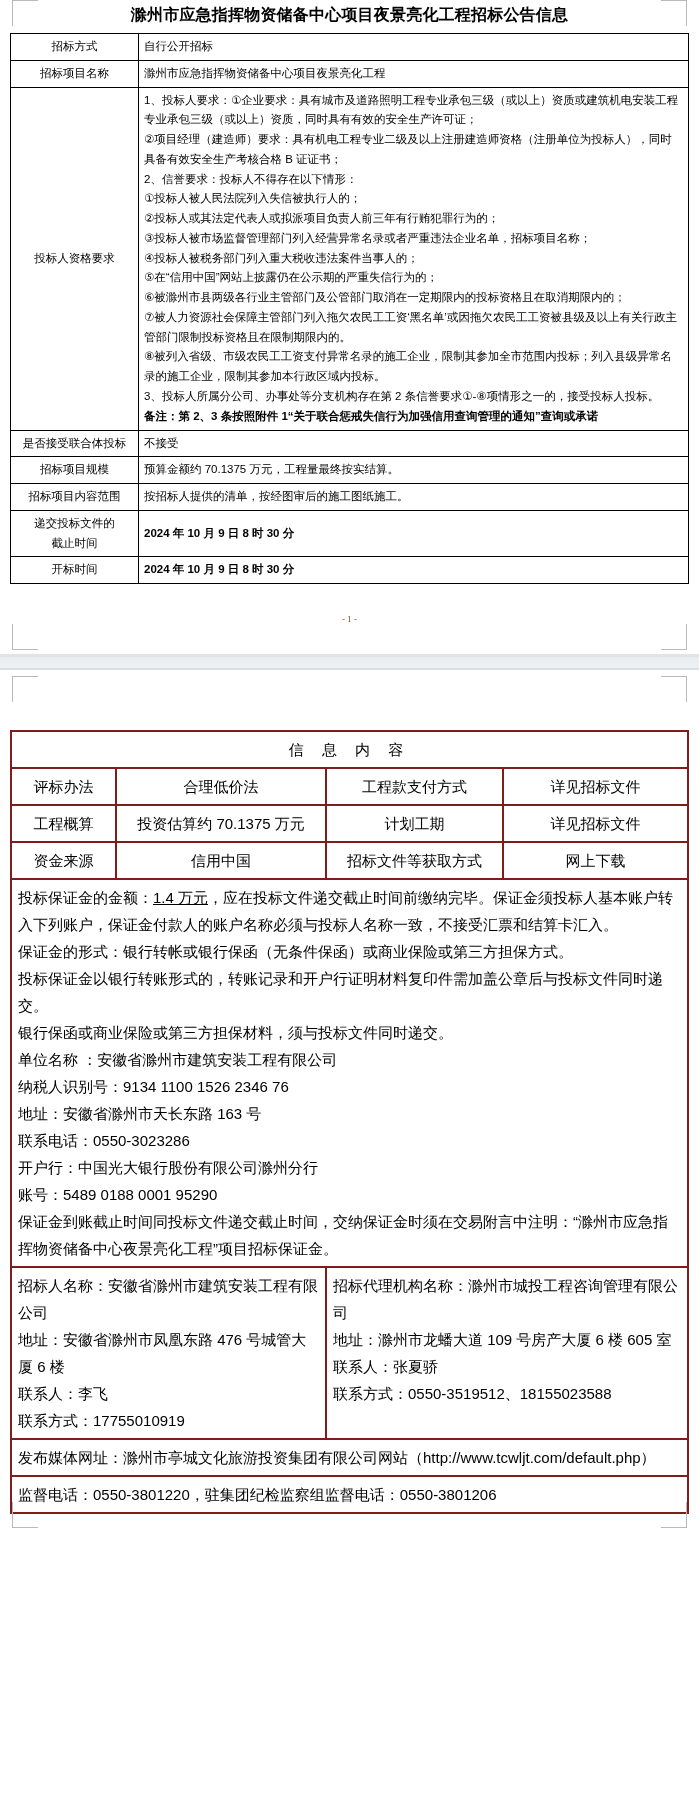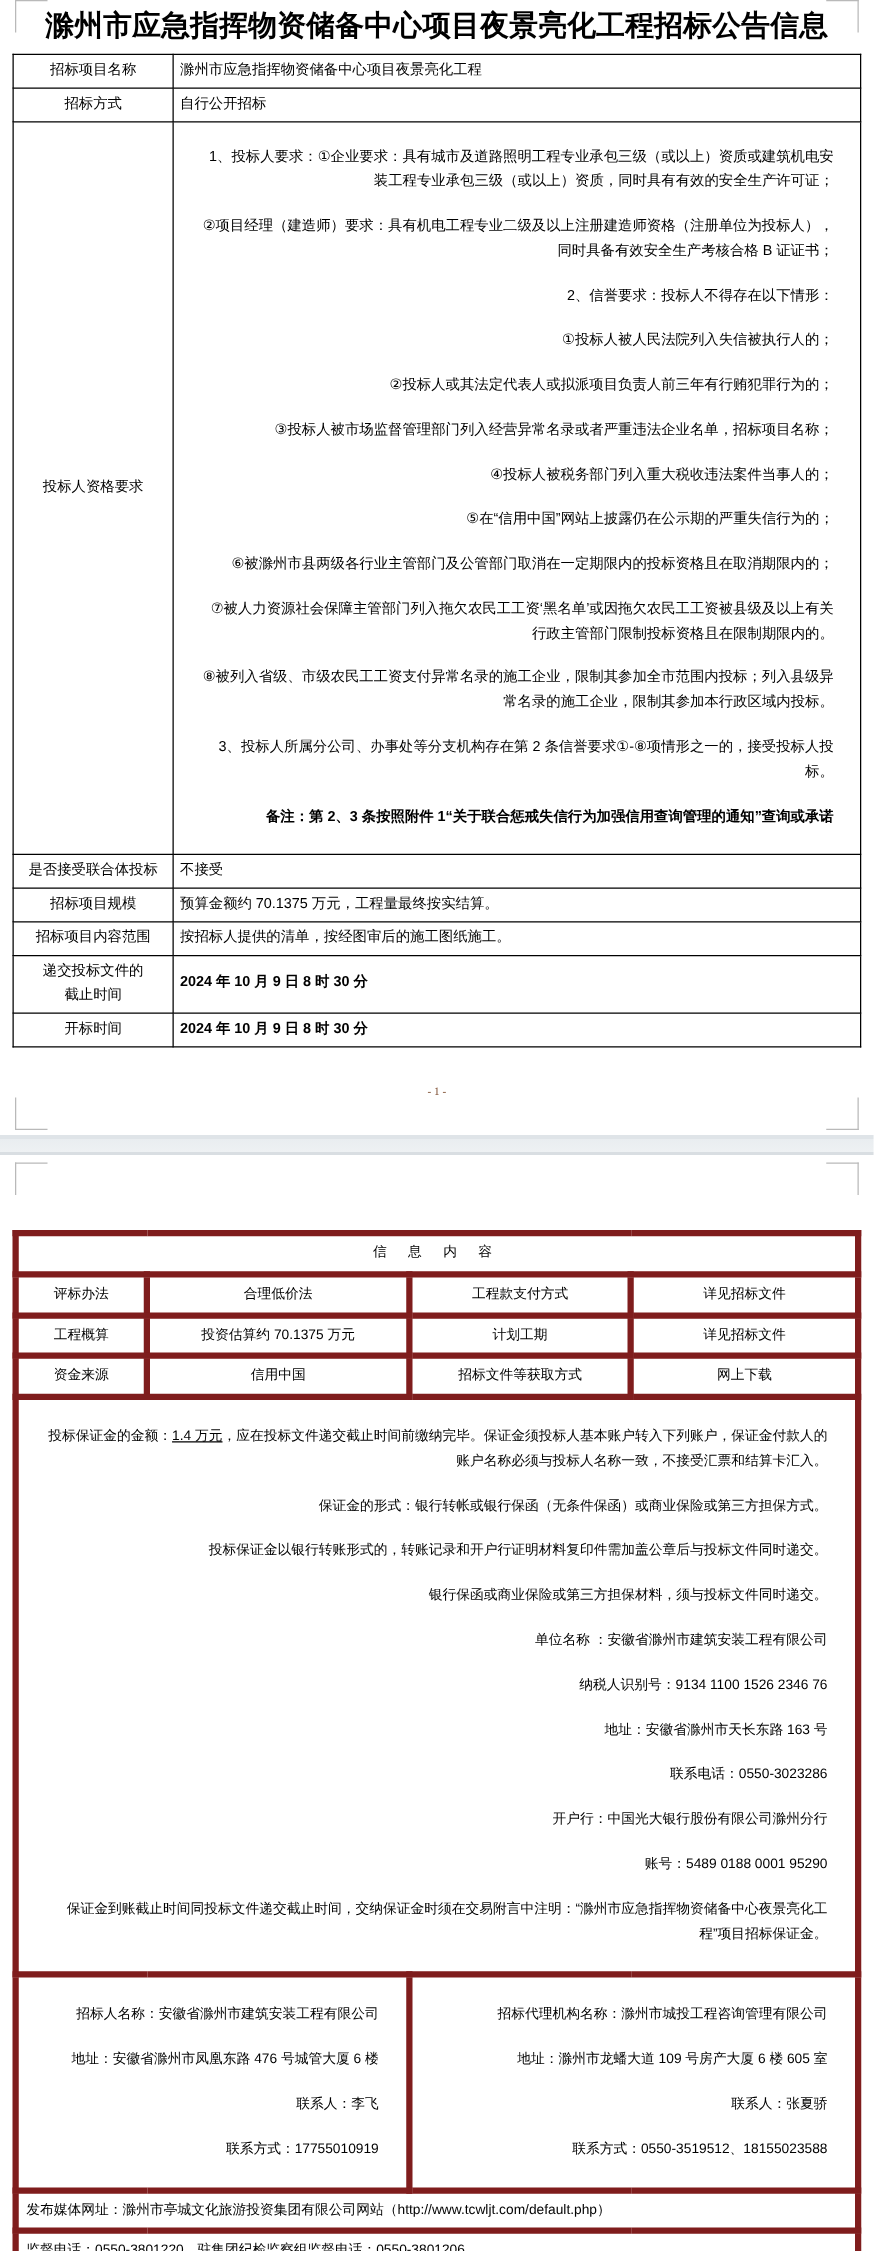--- a/index.html
+++ b/index.html
@@ -23,21 +23,21 @@
     width: 26px; height: 26px;
     pointer-events: none;
   }
   .crop-tl { top: 0; left: 12px; border-left: 1px solid #b9b9b9; border-top: 1px solid #b9b9b9; }
   .crop-tr { top: 0; right: 12px; border-right: 1px solid #b9b9b9; border-top: 1px solid #b9b9b9; }
   .crop-bl { bottom: 0; left: 12px; border-left: 1px solid #b9b9b9; border-bottom: 1px solid #b9b9b9; }
   .crop-br { bottom: 0; right: 12px; border-right: 1px solid #b9b9b9; border-bottom: 1px solid #b9b9b9; }
 
   .doc-title {
     text-align: center;
-    font-size: 23px;
+    font-size: 16px;
     font-weight: bold;
     font-family: "Liberation Serif", "DejaVu Serif", serif;
     letter-spacing: 0.2px;
     padding: 5px 0 7px 0;
     color: #000;
     white-space: nowrap;
   }
 
   table.tbl {
     width: 679px;
@@ -57,21 +57,21 @@
   }
   td.lbl {
     text-align: center;
     font-size: 12px;
     white-space: normal;
   }
   td.val { text-align: left; }
   td.val.bold { font-weight: bold; }
   td.top { vertical-align: top; padding-top: 5px; padding-bottom: 5px; }
 
-  .para { margin: 16px; padding: 0; text-align: right; }
+  .para { margin: 0; padding: 0; }
   .para.b { font-weight: bold; }
 
   .page-num {
     text-align: center;
     font-size: 9px;
     color: #7b4a2d;
     padding: 30px 0 0 0;
     font-family: "Liberation Serif", "DejaVu Serif", serif;
   }
 
@@ -86,23 +86,23 @@
   }
 
   
   table.tbl2 {
     width: 679px;
     margin: 0 auto;
     border-collapse: collapse;
     table-layout: fixed;
   }
   table.tbl2 td {
-    border: 5px solid #7f1d1d;
+    border: 2px solid #7f1d1d;
     padding: 4px 6px;
-    font-size: 11px;
+    font-size: 15px;
     line-height: 1.8;
     color: #000;
     font-family: "Liberation Sans", "DejaVu Sans", sans-serif;
     vertical-align: top;
     word-break: break-all;
   }
   td.hdr-center {
     text-align: center;
     letter-spacing: 7px;
     font-size: 12px;
@@ -126,26 +126,26 @@
 
   <div class="doc-title">滁州市应急指挥物资储备中心项目夜景亮化工程招标公告信息</div>
 
   <table class="tbl">
     <colgroup>
         <col style="width:128px">
         <col>
       </colgroup>
     <tbody>
       <tr>
+        <td class="lbl">招标方式</td>
+        <td class="val">自行公开招标</td>
+      </tr>
+      <tr>
         <td class="lbl">招标项目名称</td>
         <td class="val">滁州市应急指挥物资储备中心项目夜景亮化工程</td>
-      </tr>
-      <tr>
-        <td class="lbl">招标方式</td>
-        <td class="val">自行公开招标</td>
       </tr>
       <tr>
         <td class="lbl">投标人资格要求</td>
         <td class="val top">
           <p class="para">1、投标人要求：①企业要求：具有城市及道路照明工程专业承包三级（或以上）资质或建筑机电安装工程专业承包三级（或以上）资质，同时具有有效的安全生产许可证；</p>
           <p class="para">②项目经理（建造师）要求：具有机电工程专业二级及以上注册建造师资格（注册单位为投标人），同时具备有效安全生产考核合格 B 证证书；</p>
           <p class="para">2、信誉要求：投标人不得存在以下情形：</p>
           <p class="para">①投标人被人民法院列入失信被执行人的；</p>
           <p class="para">②投标人或其法定代表人或拟派项目负责人前三年有行贿犯罪行为的；</p>
           <p class="para">③投标人被市场监督管理部门列入经营异常名录或者严重违法企业名单，招标项目名称；</p>

